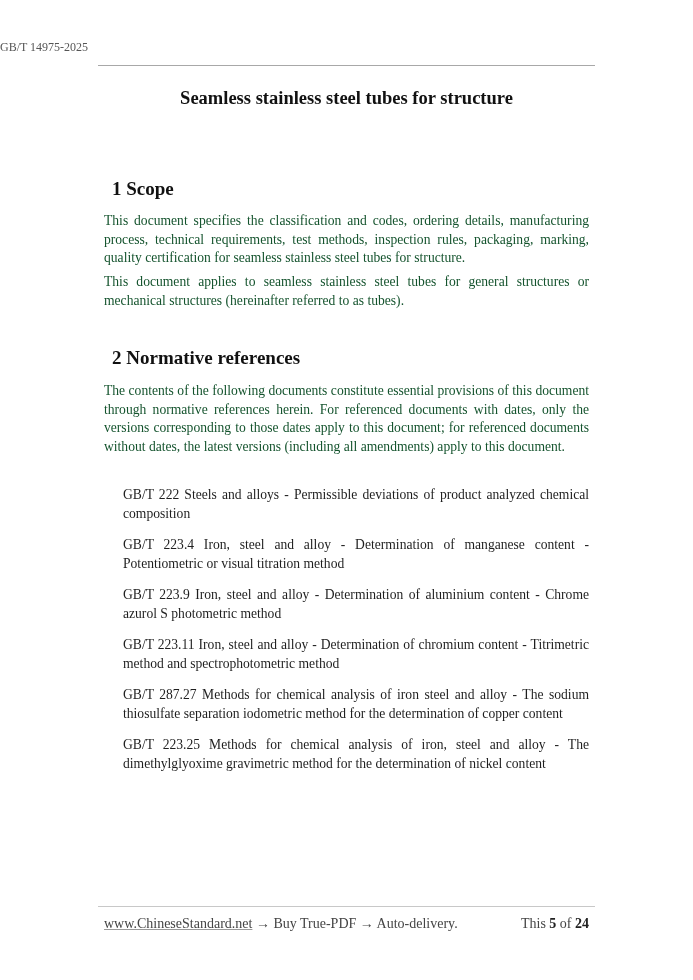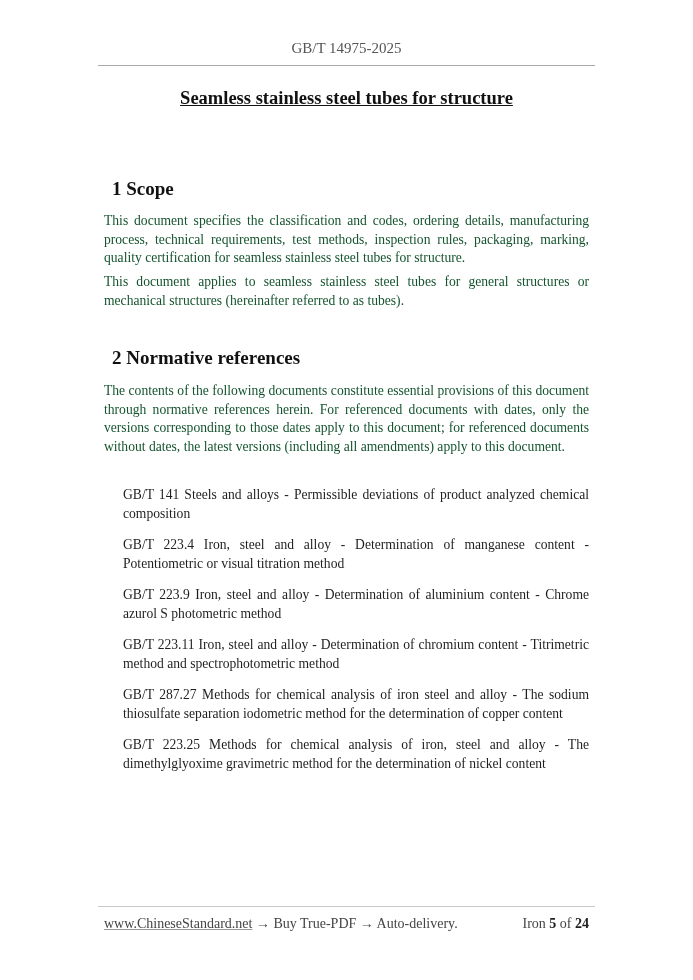--- a/index.html
+++ b/index.html
@@ -1,22 +1,22 @@
 <!DOCTYPE html>
 <html><head>
 <meta charset="utf-8">
 <style>
   html, body { margin: 0; padding: 0; background: #ffffff; }
   body { width: 693px; height: 980px; position: relative; overflow: hidden;
          font-family: "Liberation Serif", "DejaVu Serif", serif; color: #1a1a1a; }
-  .page-header { position: absolute; top: 40px; left: 0; width: 693px; text-align: center;
-                 font-size: 15px; color: #555555; }
+  .page-header { position: absolute; top: 40px; left: 0; width: 693px; 
+                 font-size: 12px; color: #555555; }
   .header-rule { position: absolute; top: 65px; left: 98px; width: 497px; height: 1px; background: #a8a8a8; }
   .doc-title { position: absolute; top: 88px; left: 0; width: 693px; text-align: center;
-               font-size: 18.5px; font-weight: bold; color: #111; text-decoration: underline; }
+               font-size: 18.5px; font-weight: bold; color: #111; }
   .content { position: absolute; left: 104px; width: 485px; }
   .h1 { font-size: 19px; font-weight: bold; color: #111; margin: 8px; }
   .para { font-size: 13.6px; line-height: 18.5px; text-align: justify; margin: 0; color: #14532d; }
   .ref-list { position: absolute; left: 123px; width: 466px; }
   .ref { font-size: 13.6px; line-height: 18.5px; text-align: justify; margin: 0 0 13px 0; color: #1e1e1e; }
   .footer-rule { position: absolute; top: 906px; left: 98px; width: 497px; height: 1px; background: #c8c8c8; }
   .footer { position: absolute; top: 916px; left: 104px; width: 485px; font-size: 14px; color: #444; }
   .footer-link { color: #444; text-decoration: underline; text-decoration-color: #999; }
   .footer-right { position: absolute; right: 0; top: 0; }
   .footer-right b { color: #222; }
@@ -40,34 +40,34 @@
 </div>
 
 <div class="content" style="top:339px;">
   <h2 class="h1">2 Normative references</h2>
 </div>
 <div class="content" style="top:382px;">
   <p class="para">The contents of the following documents constitute essential provisions of this document through normative references herein. For referenced documents with dates, only the versions corresponding to those dates apply to this document; for referenced documents without dates, the latest versions (including all amendments) apply to this document.</p>
 </div>
 
 <div class="ref-list" style="top:486px;">
-  <p class="ref">GB/T 141 Steels and alloys - Permissible deviations of product analyzed chemical composition</p>
+  <p class="ref">GB/T 222 Steels and alloys - Permissible deviations of product analyzed chemical composition</p>
   <p class="ref">GB/T 223.4 Iron, steel and alloy - Determination of manganese content - Potentiometric or visual titration method</p>
   <p class="ref">GB/T 223.9 Iron, steel and alloy - Determination of aluminium content - Chrome azurol S photometric method</p>
   <p class="ref">GB/T 223.11 Iron, steel and alloy - Determination of chromium content - Titrimetric method and spectrophotometric method</p>
   <p class="ref">GB/T 287.27 Methods for chemical analysis of iron steel and alloy - The sodium thiosulfate separation iodometric method for the determination of copper content</p>
   <p class="ref">GB/T 223.25 Methods for chemical analysis of iron, steel and alloy - The dimethylglyoxime gravimetric method for the determination of nickel content</p>
 </div>
 
 <div class="footer-rule"></div>
 <div class="footer">
   <span class="footer-link">www.ChineseStandard.net</span>
   <span>→</span>
   <span>Buy True-PDF</span>
   <span>→</span>
   <span>Auto-delivery.</span>
   <span class="footer-right">
-    <span>Iron</span>
+    <span>This</span>
     <b>5</b>
     <span>of</span>
     <b>24</b>
   </span>
 </div>
 
 </body></html>

